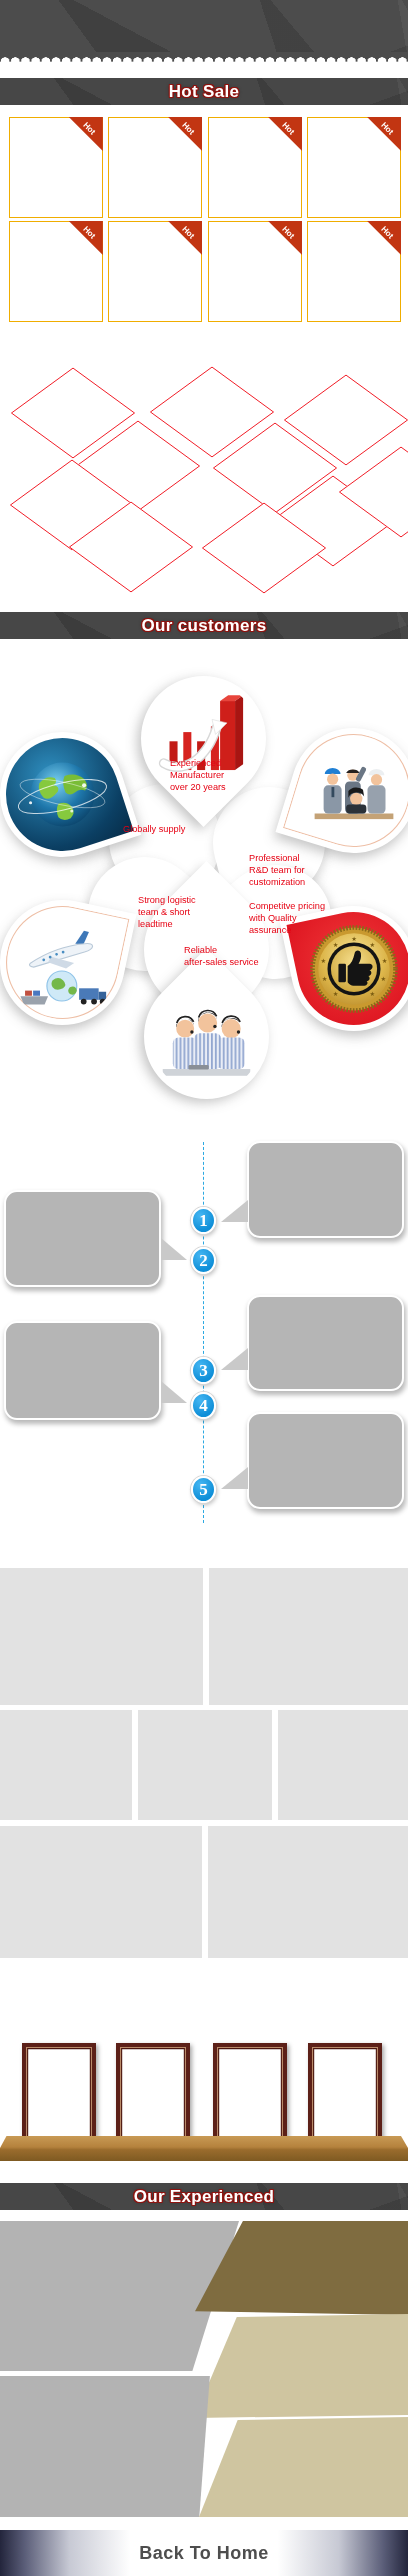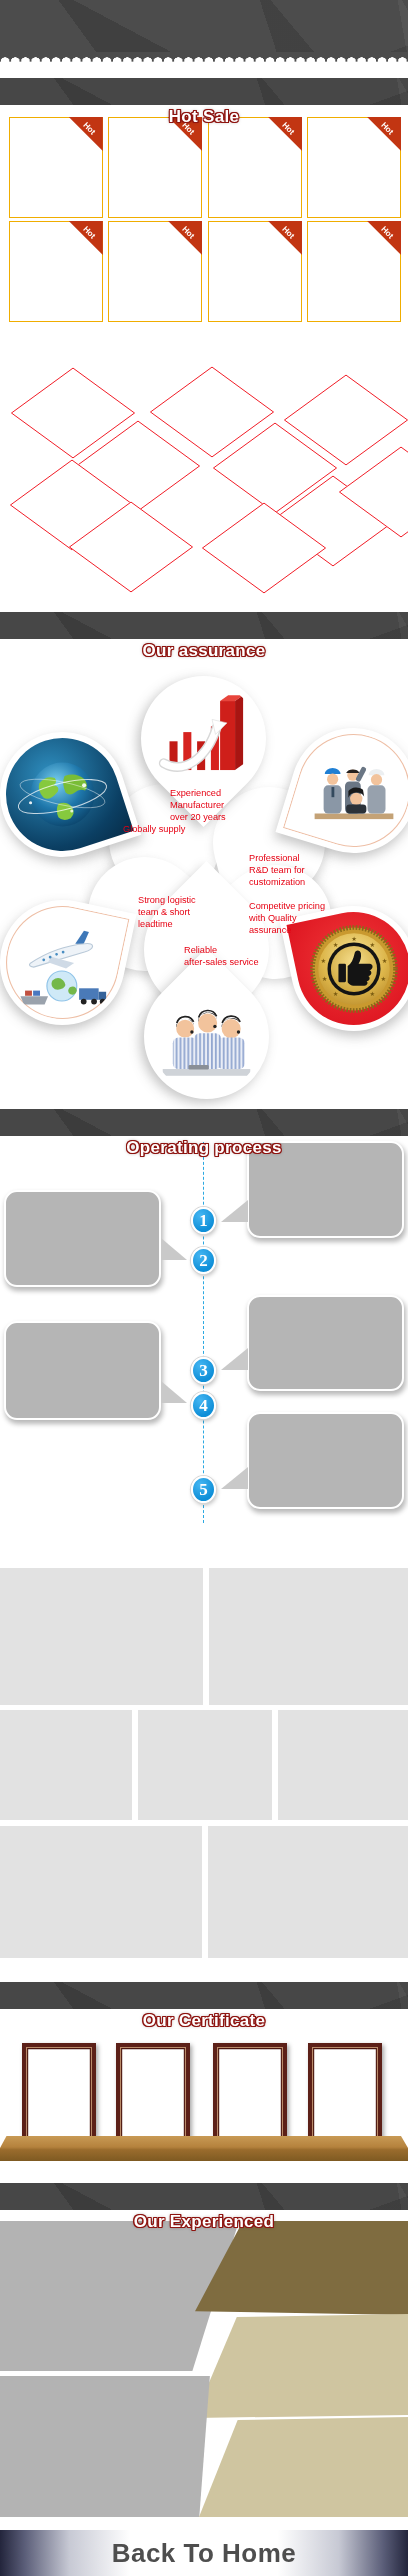--- a/index.html
+++ b/index.html
@@ -18,21 +18,21 @@
   .scallops{position:absolute;left:0;top:52px;width:408px;height:9.8px;
     background-image:radial-gradient(4.9px 4.9px at 50% 100%, #ffffff 4.4px, #4c4c4c 4.8px);
     background-size:10.2px 9.8px;}
 
   
   .banner{position:absolute;left:0;width:408px;height:27px;background:#474747;z-index:6;}
   .banner .title{position:relative;display:block;width:100%;text-align:center;line-height:27px;
     font-size:17px;font-weight:bold;color:#fff;letter-spacing:0.3px;
     text-shadow:-1.1px 0 #8e1410,1.1px 0 #8e1410,0 -1.1px #8e1410,0 1.1px #8e1410,
                -1.1px -1.1px #8e1410,1.1px 1.1px #8e1410,-1.1px 1.1px #8e1410,1.1px -1.1px #8e1410,
-               0 0 3.8px rgba(40,0,0,.6);margin-top:25px;}
+               0 0 3.8px rgba(40,0,0,.6);}
 
   
   .hotbox{position:absolute;width:94px;height:101px;background:#fff;border:1.1px solid #f0ad00;
     box-sizing:border-box;}
   .ribbon{position:absolute;top:-1.1px;right:-1.1px;width:34px;height:34px;background:#c23512;
     clip-path:polygon(0 0,100% 0,100% 100%);}
   .ribbon .rtext{position:absolute;left:11.4px;top:7px;width:18.5px;text-align:center;
     transform:rotate(45deg);color:#fff;font-size:8.2px;font-weight:bold;}
 
   
@@ -80,21 +80,21 @@
     clip-path:polygon(6.5px 0,401px 0,408px 12px,408px 100%,0 100%,0 12px);}
 
   
   .blk{position:absolute;}
 
   
   .footer{position:absolute;left:0;top:2530px;width:408px;height:46px;
     background:linear-gradient(90deg,#23253c 0%,#5a5d78 6%,#c7c9d4 17%,#ffffff 32%,
                #ffffff 68%,#c7c9d4 83%,#5a5d78 94%,#23253c 100%);
     display:flex;align-items:center;justify-content:center;cursor:pointer;}
-  .footer span{color:#4e4e4e;font-size:26px;font-weight:bold;letter-spacing:0.5px;}
+  .footer span{color:#4e4e4e;font-size:18px;font-weight:bold;letter-spacing:0.5px;}
 </style>
 </head>
 <body>
 
 <div id="page">
 
   <div class="top-cap">
       <div class="facets"></div>
     </div>
   <div class="scallops"></div>
@@ -153,21 +153,21 @@
   <div class="diamond" style="left:94px;top:422px"></div>
   <div class="diamond" style="left:231px;top:424px"></div>
   <div class="diamond" style="left:28px;top:461px"></div>
   <div class="diamond" style="left:289px;top:477px"></div>
   <div class="diamond" style="left:87px;top:503px"></div>
   <div class="diamond" style="left:220px;top:504px"></div>
   <div class="diamond" style="left:357px;top:448px"></div>
 
   <div class="banner" style="top:612px">
     <div class="facets"></div>
-    <span class="title">Our assurance</span>
+    <span class="title">Our customers</span>
   </div>
 
   <div class="flower-glow"></div>
 
   <div class="petal-blank p-br" style="left:109px;top:784px;width:112px;height:112px;transform:rotate(20deg)"></div>
   <div class="petal-blank p-bl" style="left:213px;top:787px;width:112px;height:112px;transform:rotate(-15deg)"></div>
   <div class="petal-blank p-tr" style="left:88px;top:857px;width:114px;height:114px;transform:rotate(40deg)"></div>
   <div class="petal-blank p-tl" style="left:218px;top:865px;width:114px;height:114px;transform:rotate(-40deg)"></div>
   <div class="petal-blank p-tl" style="left:144px;top:887px;width:125px;height:125px;transform:rotate(45deg)"></div>
 
@@ -333,39 +333,35 @@
         <path d="M118,66 a17,17 0 0 1 32,-2" stroke="#222" stroke-width="3" fill="none"></path>
         <circle cx="147" cy="82" r="3" fill="#222"></circle>
         <rect x="110" y="92" width="48" height="56" rx="10" fill="url(#shirt)"></rect>
         <rect x="12" y="148" width="156" height="12" fill="#cfd3d8"></rect>
         <rect x="58" y="141" width="36" height="8" rx="2" fill="#8a8f96"></rect>
       </svg>
     </div>
       </div>
   </div>
 
-  <div class="adv-label" style="left:170px;top:787px;width:98px">Experienced Manufacturer
+  <div class="adv-label" style="left:170px;top:757px;width:98px">Experienced Manufacturer
 over 20 years</div>
   <div class="adv-label" style="left:123px;top:823px;width:76px">Globally supply</div>
   <div class="adv-label" style="left:249px;top:852px;width:71px">Professional
 R&amp;D team for
 customization</div>
   <div class="adv-label" style="left:138px;top:894px;width:65px">Strong logistic
 team &amp; short
 leadtime</div>
   <div class="adv-label" style="left:249px;top:900px;width:82px">Competitve pricing
 with Quality
 assurance</div>
   <div class="adv-label" style="left:184px;top:944px;width:87px">Reliable
 after-sales service</div>
 
-  <div class="banner" style="top:1109px">
-    <div class="facets"></div>
-    <span class="title">Operating process</span>
-  </div>
 
   <div class="proc-line"></div>
 
   <div class="bubble" style="left:247px;top:1141px;height:97px"></div>
   <div class="bubble" style="left:4.4px;top:1190px;height:97px"></div>
   <div class="bubble" style="left:247px;top:1295px;height:96px"></div>
   <div class="bubble" style="left:4.4px;top:1321px;height:99px"></div>
   <div class="bubble" style="left:247px;top:1412px;height:97px"></div>
 
   <div class="arrow arrow-left" style="left:221px;top:1200px;width:27px;height:22px"></div>
@@ -382,24 +378,20 @@
 
 
   <div class="ph" style="left:0;top:1568px;width:203px;height:137px"></div>
   <div class="ph" style="left:209px;top:1568px;width:199px;height:137px"></div>
   <div class="ph" style="left:0;top:1710px;width:132px;height:110px"></div>
   <div class="ph" style="left:138px;top:1710px;width:134px;height:110px"></div>
   <div class="ph" style="left:278px;top:1710px;width:130px;height:110px"></div>
   <div class="ph" style="left:0;top:1826px;width:202px;height:132px"></div>
   <div class="ph" style="left:208px;top:1826px;width:200px;height:132px"></div>
 
-  <div class="banner" style="top:1982px">
-    <div class="facets"></div>
-    <span class="title">Our Certificate</span>
-  </div>
 
   <div class="cert" style="left:22px;top:2043px"></div>
   <div class="cert" style="left:116px;top:2043px"></div>
   <div class="cert" style="left:213px;top:2043px"></div>
   <div class="cert" style="left:308px;top:2043px"></div>
   <div class="shelf"></div>
 
   <div class="banner" style="top:2183px">
     <div class="facets"></div>
     <span class="title">Our Experienced</span>

